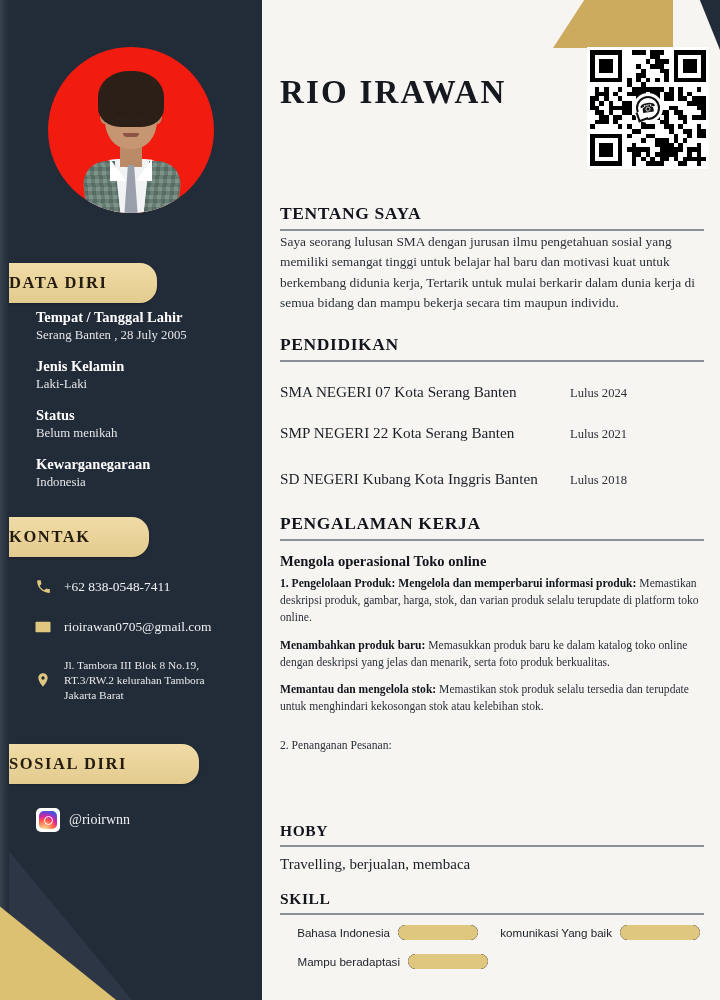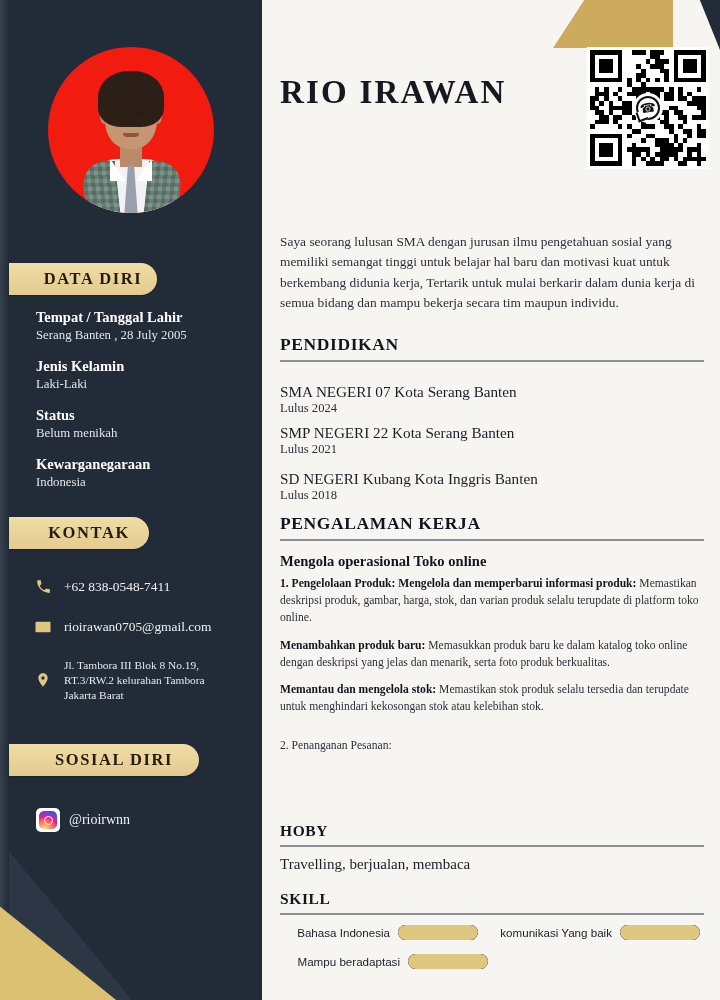--- a/index.html
+++ b/index.html
@@ -144,29 +144,27 @@
     position: absolute; left: 76px; top: 118px;
     width: 14px; height: 54px;
     background: #9aa0ab;
     clip-path: polygon(28% 0, 72% 0, 100% 100%, 0 100%);
   }
 
   
   .pill {
     position: absolute;
     left: 9px;
-    height: 32px;
+    height: 40px;
     background: linear-gradient(180deg,#f0dca6 0%,#e3cb8f 100%);
     border-radius: 0 17px 17px 0;
     display: flex;
     align-items: center;
-    justify-content: center;
     z-index: 6;
     box-shadow: 0 1px 2px rgba(0,0,0,.25);
-    padding-left: 20px;
   }
   .pill span {
     font-family: "Liberation Serif", serif;
     font-weight: bold;
     font-size: 16.5px;
     letter-spacing: 1.6px;
     color: #241c0e;
   }
   #pill-data { top: 263px; width: 148px; }
   #pill-kontak { top: 517px; width: 140px; }
@@ -362,21 +360,20 @@
     color: #2b3038;
   }
 
   
   .edu-row {
     position: absolute;
     left: 18px;
     width: 424px;
     display: flex;
     align-items: baseline;
-    flex-direction: column;
   }
   .edu-school {
     font-size: 15.2px;
     color: #1a1f26;
     width: 290px;
   }
   .edu-year {
     font-size: 12.6px;
     color: #2b3038;
   }
@@ -1194,20 +1191,21 @@
           <div></div>
           <div class="qm"></div>
           <div></div>
         <div class="qr-wa">
           <div class="qr-wa-inner"></div>
           <div class="qr-handset">☎</div>
         </div>
       </div>
     </div>
 
+    <div class="sec-head" style="top:203px">TENTANG SAYA</div>
     <div class="about-text">Saya seorang lulusan SMA dengan jurusan ilmu pengetahuan sosial yang memiliki semangat tinggi untuk belajar hal baru dan motivasi kuat untuk berkembang didunia kerja, Tertarik untuk mulai berkarir dalam dunia kerja di semua bidang dan mampu bekerja secara tim maupun individu.</div>
 
     <div class="sec-head" style="top:334px">PENDIDIKAN</div>
     <div class="edu-row" style="top:383px">
       <div class="edu-school">SMA NEGERI 07 Kota Serang Banten</div>
       <div class="edu-year">Lulus 2024</div>
     </div>
     <div class="edu-row" style="top:424px">
       <div class="edu-school">SMP NEGERI 22 Kota Serang Banten</div>
       <div class="edu-year">Lulus 2021</div>

